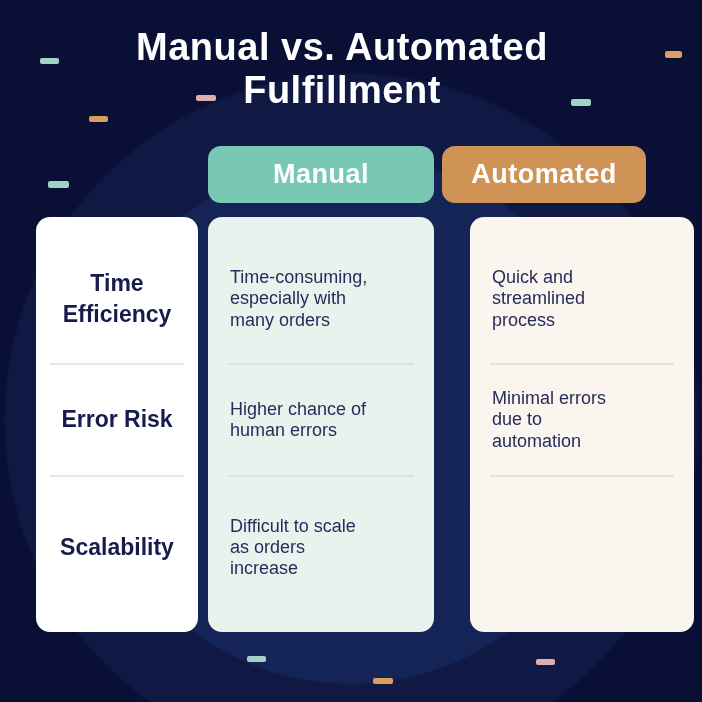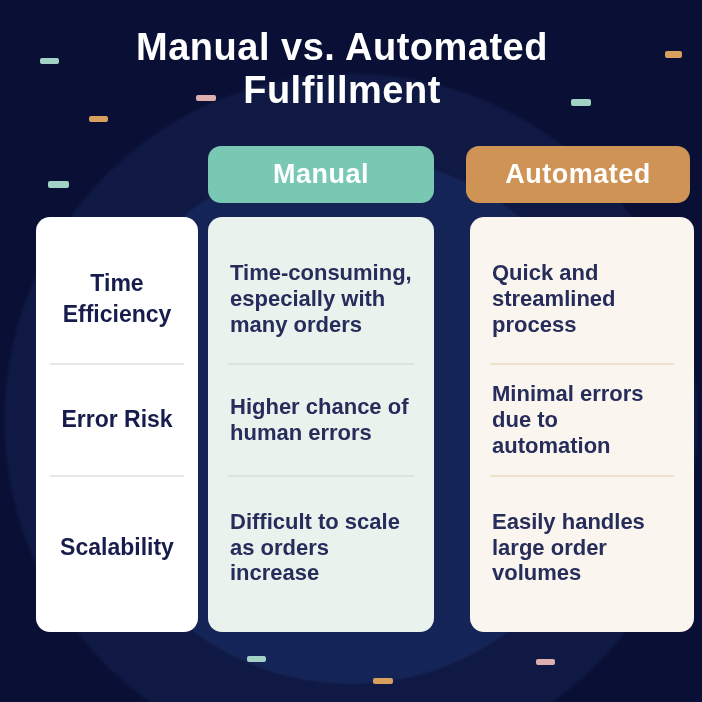--- a/index.html
+++ b/index.html
@@ -26,21 +26,21 @@
     font-size:38px;font-weight:bold;line-height:1.13;
     white-space:pre-line;margin:0;letter-spacing:0.5px;
   }
   
   .pill{
     position:absolute;top:146px;height:57px;
     border-radius:13px;display:flex;align-items:center;justify-content:center;
     color:#ffffff;font-size:27px;font-weight:bold;letter-spacing:0.5px;
   }
   .pill.manual{left:208px;width:226px;background:#78c8b3;}
-  .pill.automated{left:442px;width:224px;background:#d09356;margin-left:24px;}
+  .pill.automated{left:442px;width:204px;background:#d09356;}
   
   .col{
     position:absolute;top:217px;height:415px;
     border-radius:14px;display:flex;flex-direction:column;
     box-sizing:border-box;
   }
   .col.labels{left:36px;width:162px;background:#ffffff;}
   .col.manual-col{left:208px;width:226px;background:#eaf2ee;}
   .col.automated-col{left:442px;width:224px;background:#faf5ee;margin-left:28px;}
   .row{
@@ -49,22 +49,22 @@
   }
   .r1{height:146px;padding-top:18px;}
   .r2{height:110px;}
   .r3{flex:1;padding-bottom:14px;}
   .labels .row{
     align-items:center;text-align:center;
     font-size:23px;font-weight:bold;color:#171c4d;line-height:1.35;
     padding-left:8px;padding-right:8px;
   }
   .manual-col .row,.automated-col .row{
-    font-size:22px;color:#272d5b;line-height:1.18;
-    padding-left:22px;padding-right:12px;font-weight:bold;
+    font-size:18px;color:#272d5b;line-height:1.18;
+    padding-left:22px;padding-right:12px;
   }
   .sep{height:2px;flex:none;}
   .labels .sep{background:#e7e7ea;margin:0 14px;}
   .manual-col .sep{background:#d9e5e0;margin:0 20px;}
   .automated-col .sep{background:#f0e0cc;margin:0 20px;}
 </style>
 </head>
 <body>
 
 <div class="canvas">
@@ -113,18 +113,15 @@
 
   <div class="col automated-col">
     <div class="row r1">Quick and
 streamlined
 process</div>
     <div class="sep"></div>
     <div class="row r2">Minimal errors
 due to
 automation</div>
     <div class="sep"></div>
-    <div class="row r3">Easily handles
-large order
-volumes</div>
   </div>
 
 </div>
 
 </body></html>

